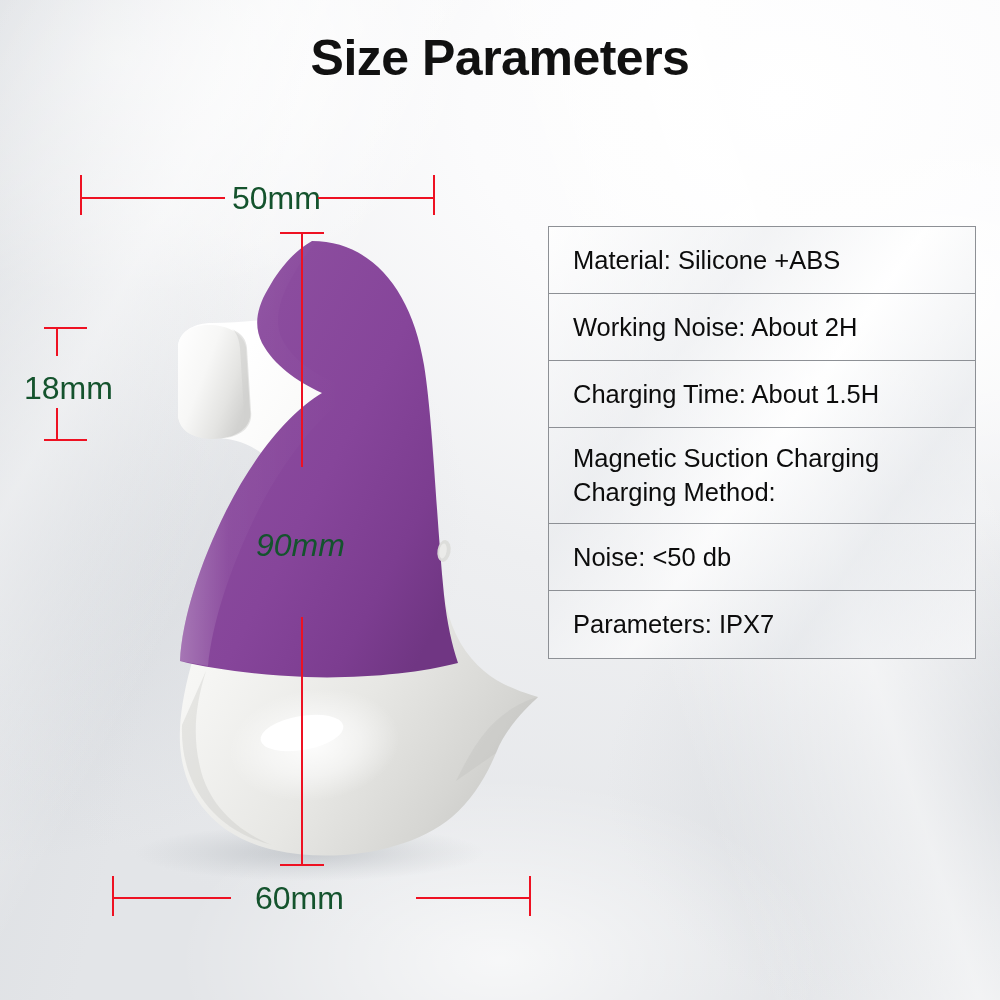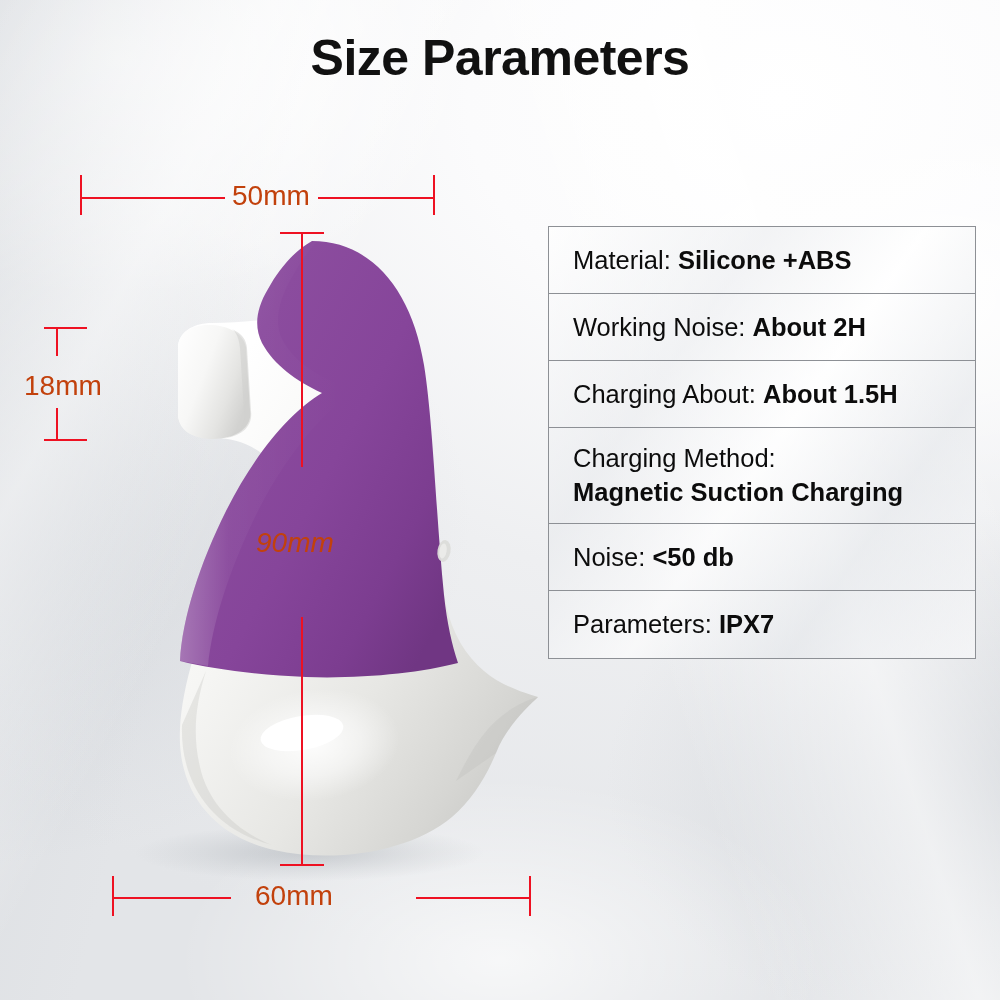--- a/index.html
+++ b/index.html
@@ -69,22 +69,22 @@
     left: 60px;
     top: 205px;
     width: 480px;
     height: 690px;
   }
   #product svg { display: block; width: 100%; height: 100%; }
 
   
   .dim-label {
     position: absolute;
-    color: #c2410c;
-    font-size: 28px;
+    color: #14532d;
+    font-size: 32px;
     white-space: nowrap;
   }
   .dim-line-h {
     position: absolute;
     height: 0;
     border-top: 2px solid #ee1122;
   }
   .dim-line-v {
     position: absolute;
     width: 0;
@@ -121,21 +121,21 @@
     box-sizing: border-box;
     padding: 0 0 0 24px;
     display: flex;
     flex-direction: column;
     justify-content: center;
     color: #0c0c0c;
     font-size: 25.5px;
   }
   .spec-row:last-child { border-bottom: none; }
   .spec-row .lbl { font-weight: normal; }
-  .spec-row .val { font-weight: bold; text-align: right; }
+  .spec-row .val { font-weight: normal; text-align: right; }
   .spec-row.one-line { height: 67px; }
   .spec-row.one-line .line { white-space: nowrap; }
   .spec-row.two-line { height: 96px; }
   .spec-row.two-line .line { white-space: nowrap; line-height: 1.33; }
 </style>
 </head>
 <body>
 
 <div id="canvas">
 
@@ -289,31 +289,31 @@
 
     <div class="spec-row one-line">
       <div class="line">
         <span class="lbl">Working Noise:</span>
         <span class="val">About 2H</span>
       </div>
     </div>
 
     <div class="spec-row one-line">
       <div class="line">
-        <span class="lbl">Charging About:</span>
+        <span class="lbl">Charging Time:</span>
         <span class="val">About 1.5H</span>
       </div>
     </div>
 
     <div class="spec-row two-line">
       <div class="line">
+        <span class="val">Magnetic Suction Charging</span>
+      </div>
+      <div class="line">
         <span class="lbl">Charging Method:</span>
-      </div>
-      <div class="line">
-        <span class="val">Magnetic Suction Charging</span>
       </div>
     </div>
 
     <div class="spec-row one-line">
       <div class="line">
         <span class="lbl">Noise:</span>
         <span class="val">&lt;50 db</span>
       </div>
     </div>
 

